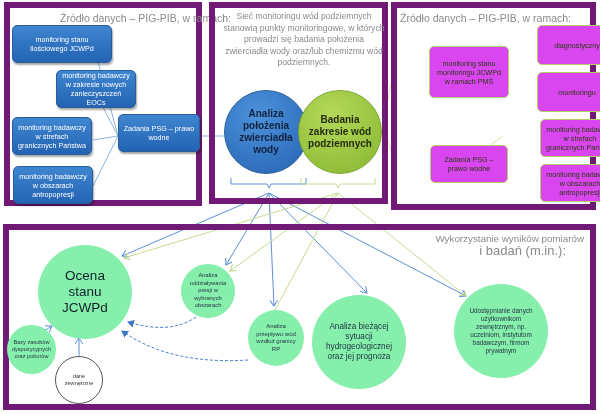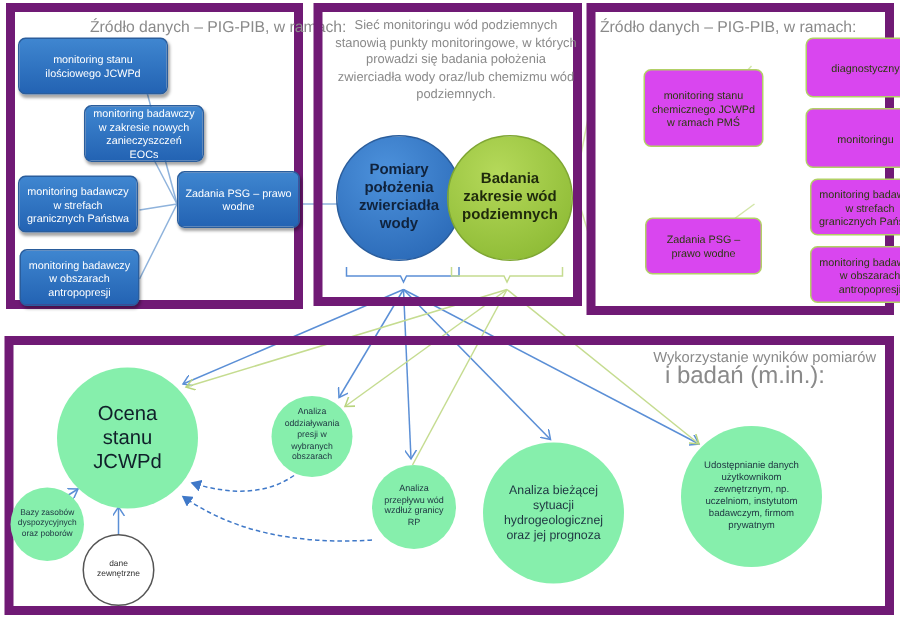--- a/index.html
+++ b/index.html
@@ -81,51 +81,51 @@
 <div class="bbox blue" style="left:12px;top:25px;width:100px;height:38px;">monitoring stanu ilościowego JCWPd</div>
 <div class="bbox blue" style="left:12px;top:70px;width:80px;height:38px;margin-left:44px;">monitoring badawczy w zakresie nowych zanieczyszczeń EOCs</div>
 <div class="bbox blue" style="left:12px;top:117px;width:80px;height:38px;">monitoring badawczy w strefach granicznych Państwa</div>
 <div class="bbox blue" style="left:13px;top:166px;width:80px;height:38px;">monitoring badawczy w obszarach antropopresji</div>
 <div class="bbox blue" style="left:118px;top:114px;width:82px;height:38px;">Zadania PSG – prawo wodne</div>
 
 <div class="panel" style="left:209px;top:2px;width:179px;height:202px;background:transparent;padding-left:24px;">
   <div style="position:absolute;left:8px;top:3px;width:162px;text-align:center;color:#8a8a8a;font-size:8.6px;line-height:11.5px;">Sieć monitoringu wód podziemnych stanowią punkty monitoringowe, w których prowadzi się badania położenia zwierciadła wody oraz/lub chemizmu wód podziemnych.</div>
 </div>
 <div class="circle" style="left:224px;top:90px;width:84px;height:84px;background:radial-gradient(circle at 40% 30%,#4d92dc,#2462b0);border:1px solid #2a5d9c;">
-  <span style="color:#10233d;font-weight:bold;font-size:10px;line-height:12px;width:60px;">Pomiary położenia zwierciadła wody</span>
+  <span style="color:#10233d;font-weight:bold;font-size:10px;line-height:12px;width:60px;">Analiza położenia zwierciadła wody</span>
 </div>
 <div class="circle" style="left:298px;top:90px;width:84px;height:84px;background:radial-gradient(circle at 40% 30%,#b5d95a,#86b52e);border:1px solid #7ea632;">
   <span style="color:#1f2a0c;font-weight:bold;font-size:10px;line-height:12px;width:64px;">Badania zakresie wód podziemnych</span>
 </div>
 
 <div class="panel" style="left:391px;top:2px;width:205px;height:208px;background:transparent;">
   <div class="panel-title" style="left:3px;top:4px;">Źródło danych – PIG-PIB, w ramach:</div>
 </div>
-<div class="bbox green" style="left:394px;top:46px;width:80px;height:52px;">monitoring stanu chemicznego JCWPd w ramach PMŚ</div>
+<div class="bbox green" style="left:394px;top:46px;width:80px;height:52px;">monitoring stanu monitoringu JCWPd w ramach PMŚ</div>
 <div class="bbox green" style="left:502px;top:25px;width:80px;height:40px;">diagnostyczny</div>
 <div class="bbox green" style="left:502px;top:72px;width:80px;height:40px;">monitoringu</div>
 <div class="bbox green" style="left:395px;top:145px;width:78px;height:38px;">Zadania PSG – prawo wodne</div>
 <div class="bbox green" style="left:505px;top:119px;width:80px;height:38px;">monitoring badawczy w strefach granicznych Państwa</div>
 <div class="bbox green" style="left:505px;top:164px;width:80px;height:38px;">monitoring badawczy w obszarach antropopresji</div>
 
 <div class="panel" style="left:3px;top:224px;width:593px;height:186px;background:transparent;">
   <div class="panel-title" style="right:6px;top:3px;font-size:9.8px;">Wykorzystanie wyników pomiarów</div>
-  <div class="panel-title" style="right:40px;top:15px;font-size:16px;">i badań (m.in.):</div>
+  <div class="panel-title" style="right:24px;top:15px;font-size:13px;">i badań (m.in.):</div>
 </div>
 
 <div class="circle lb" style="left:38px;top:245px;width:94px;height:94px;">
   <span style="font-size:13.5px;line-height:16px;width:70px;color:#10202a;">Ocena stanu JCWPd</span>
 </div>
 <div class="circle lb" style="left:181px;top:264px;width:54px;height:54px;">
   <span style="font-size:5.8px;line-height:7.5px;width:40px;">Analiza oddziaływania presji w wybranych obszarach</span>
 </div>
 <div class="circle lb" style="left:248px;top:310px;width:56px;height:56px;">
   <span style="font-size:6px;line-height:7.5px;width:40px;">Analiza przepływu wód wzdłuż granicy RP</span>
 </div>
-<div class="circle lb" style="left:322px;top:295px;width:94px;height:94px;">
+<div class="circle lb" style="left:312px;top:295px;width:94px;height:94px;">
   <span style="font-size:8.2px;line-height:10px;width:72px;">Analiza bieżącej sytuacji hydrogeologicznej oraz jej prognoza</span>
 </div>
 <div class="circle lb" style="left:454px;top:284px;width:94px;height:94px;">
   <span style="font-size:6.4px;line-height:8px;width:76px;">Udostępnianie danych użytkownikom zewnętrznym, np. uczelniom, instytutom badawczym, firmom prywatnym</span>
 </div>
 <div class="circle lb" style="left:7px;top:325px;width:49px;height:49px;">
   <span style="font-size:5.6px;line-height:7px;width:44px;">Bazy zasobów dyspozycyjnych oraz poborów</span>
 </div>
 <div class="circle" style="left:55px;top:356px;width:48px;height:48px;background:#ffffff;border:1px solid #555;">
   <span style="font-size:5.6px;line-height:7px;width:32px;color:#333;">dane zewnętrzne</span>

